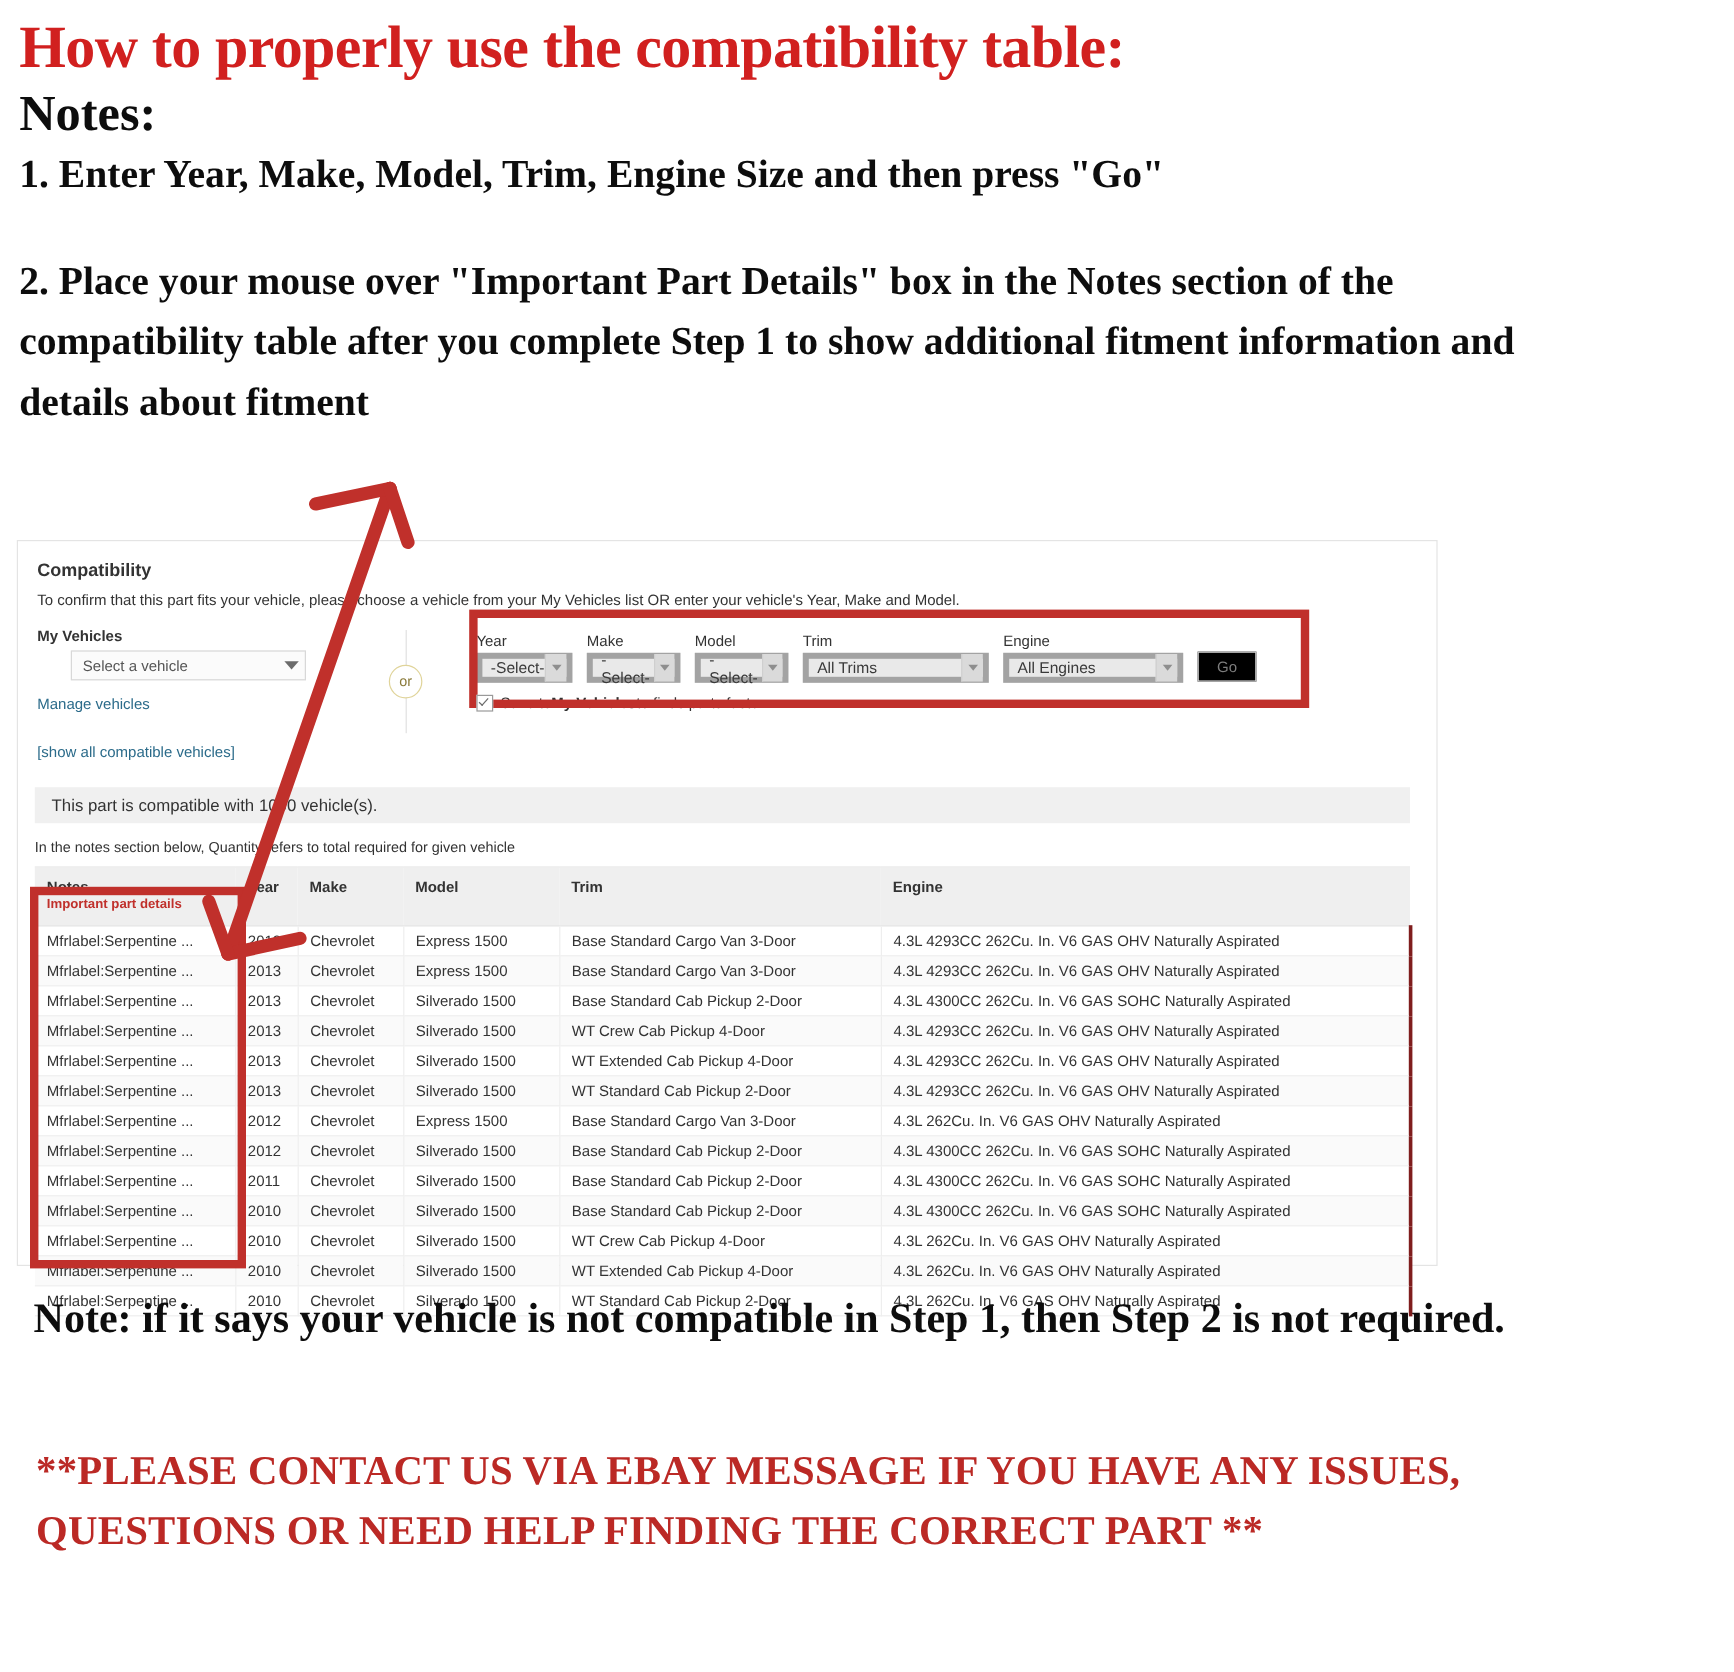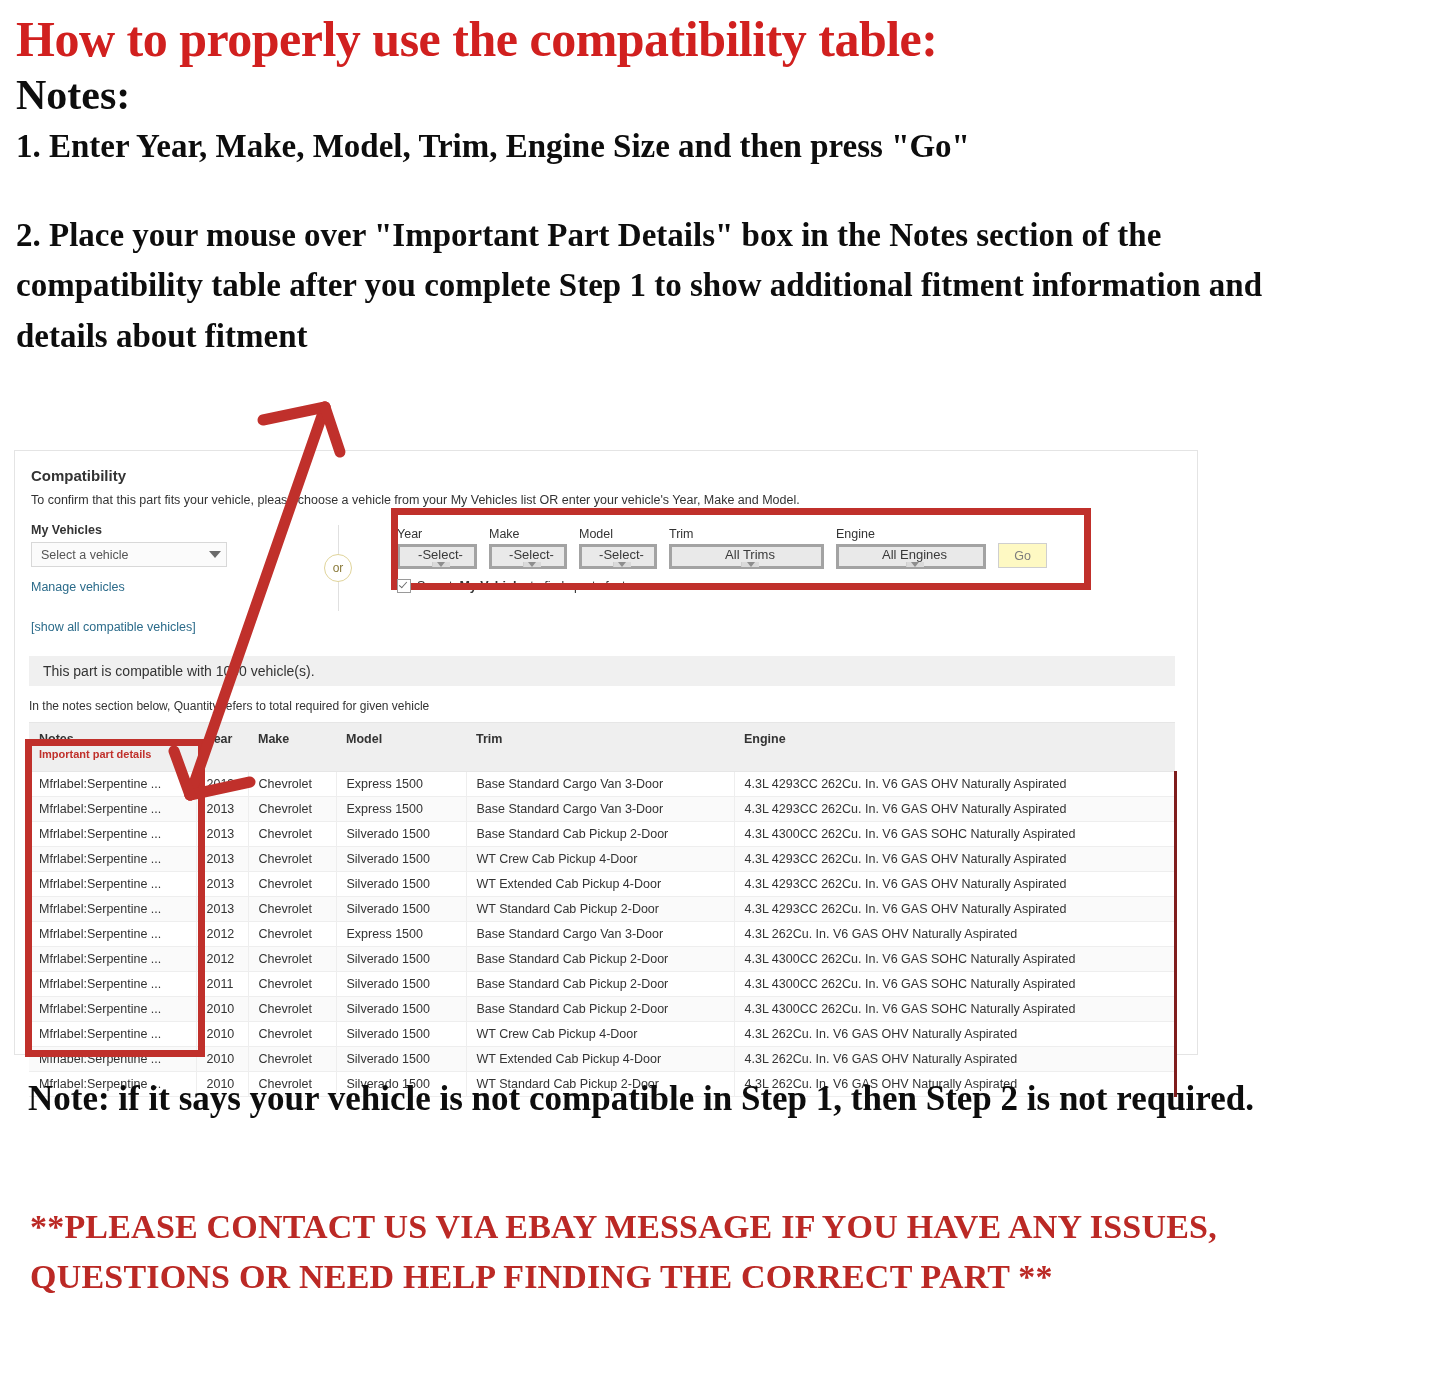--- a/index.html
+++ b/index.html
@@ -103,20 +103,21 @@
     height: 25px;
     border: 1px solid #d8d8d8;
     background: #fbfbfb;
     display: flex;
     align-items: center;
     justify-content: space-between;
     box-sizing: border-box;
     font-size: 12.5px;
     color: #555;
     padding: 0 5px 0 9px;
+    margin-left: 28px;
   }
   .caret-down {
     width: 0; height: 0;
     border-left: 6px solid transparent;
     border-right: 6px solid transparent;
     border-top: 7px solid #6b6b6b;
   }
   .link-blue {
     color: #2b6b8a;
     font-size: 12.5px;
@@ -185,30 +186,29 @@
   .field {
     margin-right: 12px;
   }
   .field-label {
     font-size: 12.5px;
     color: #333333;
     margin-bottom: 3px;
   }
   .sel {
     height: 25px;
-    border: 3px solid #a3a3a3;
+    border: 5px solid #a3a3a3;
     background: #e9e9e9;
     box-sizing: border-box;
     display: flex;
     align-items: center;
     justify-content: space-between;
     font-size: 13px;
     color: #3a3a3a;
     padding: 0 0 0 7px;
-    flex-direction: column;
   }
   .sel .arrow {
     width: 17px;
     height: 23px;
     background: #dadada;
     border-left: 1px solid #cfcfcf;
     display: flex;
     align-items: center;
     justify-content: center;
   }
@@ -220,21 +220,21 @@
     display: block;
   }
   .sel-year { width: 80px; }
   .sel-make { width: 78px; }
   .sel-model { width: 78px; }
   .sel-trim { width: 155px; }
   .sel-engine { width: 150px; }
   .go-btn {
     width: 47px;
     height: 23px;
-    background: #fef9c3;
+    background: #000000;
     border: 1px solid #cfcfcf;
     font-size: 12.5px;
     color: #7d7d7d;
     display: flex;
     align-items: center;
     justify-content: center;
     margin-bottom: 1px;
   }
   .save-row {
     display: flex;

